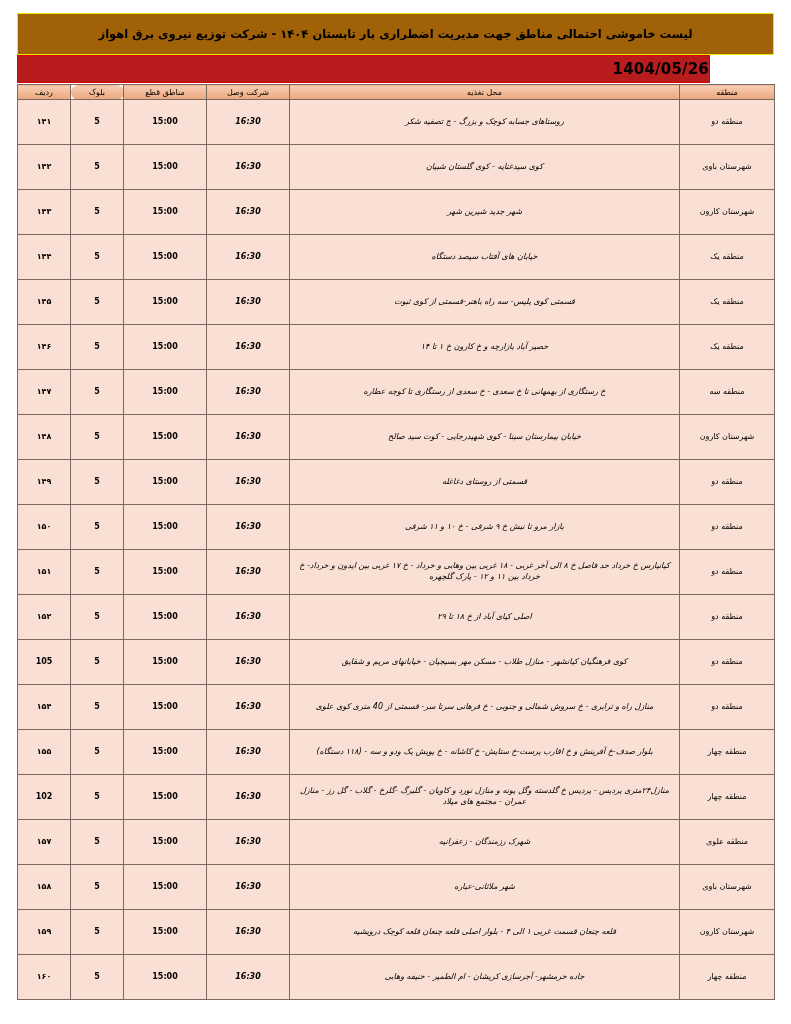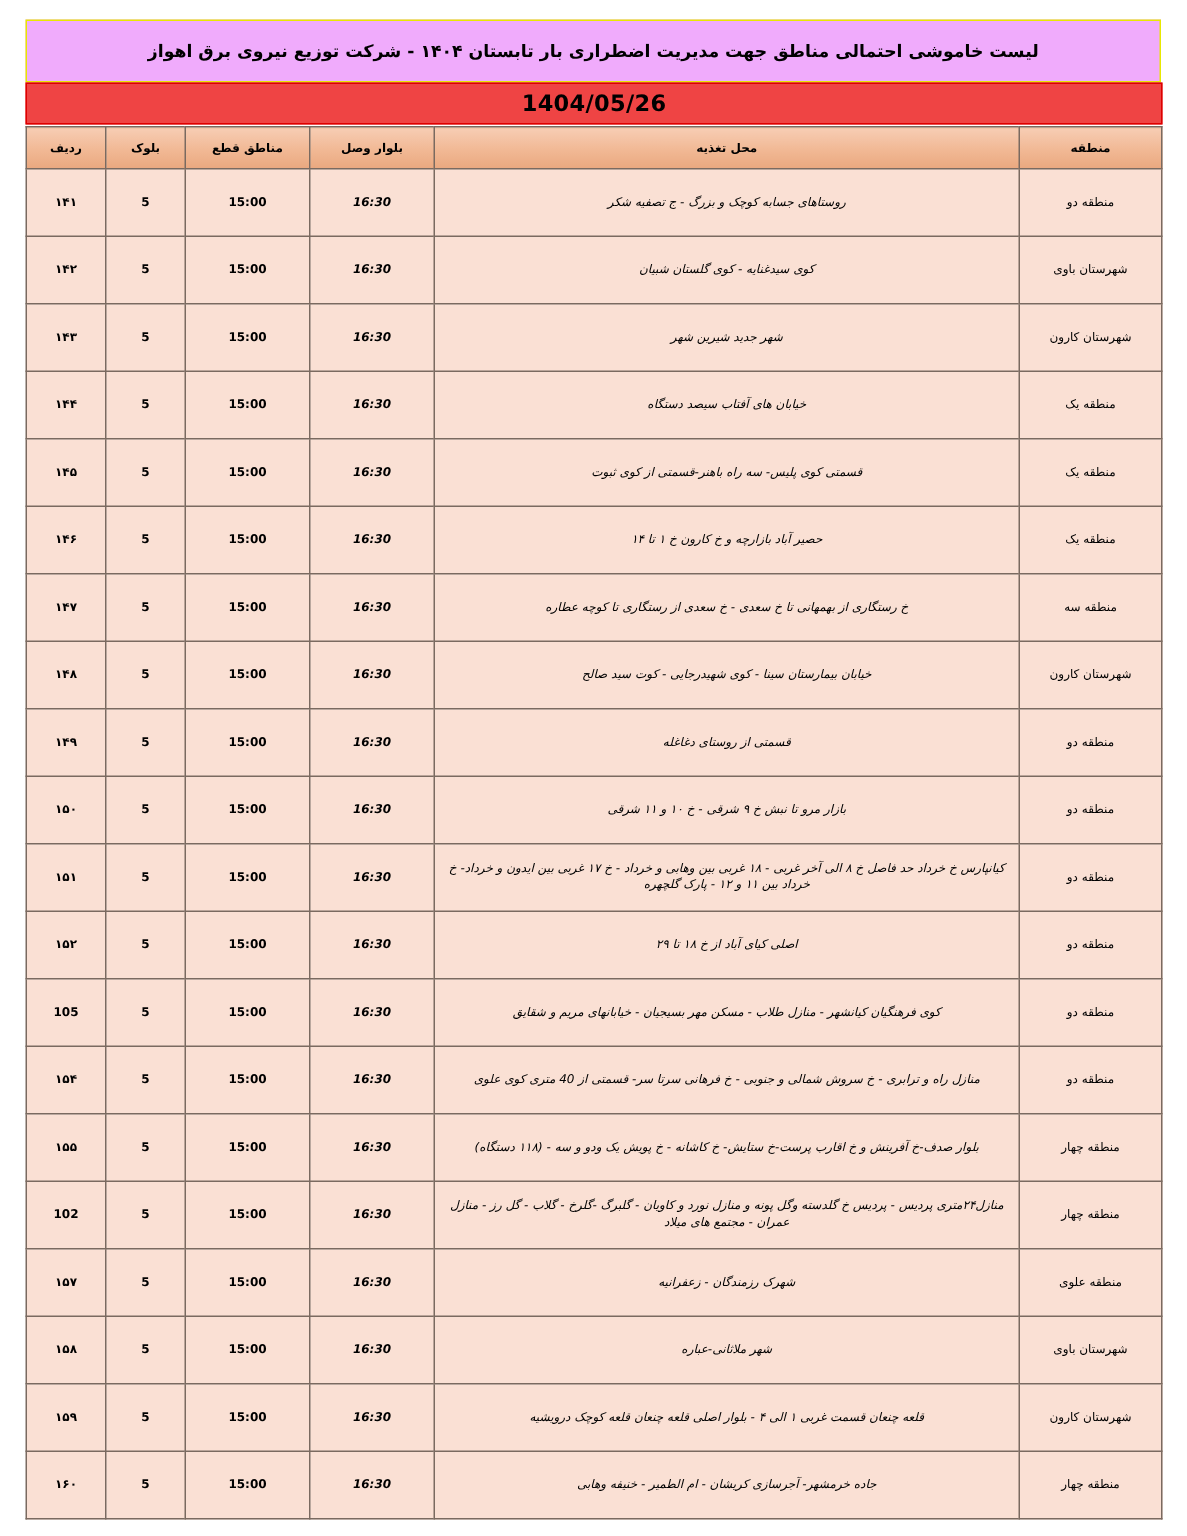--- a/index.html
+++ b/index.html
@@ -19,48 +19,48 @@
     position: relative;
     background: #ffffff;
     box-sizing: border-box;
   }
   .title-bar {
     position: absolute;
     left: 17px;
     top: 13px;
     width: 757px;
     height: 42px;
-    background: #f0abfc;
+    background: #a16207;
     border: 1px solid #e8e800;
     box-sizing: border-box;
     display: flex;
     align-items: center;
     justify-content: center;
     text-align: center;
   }
   .title-text {
     font-size: 11.5px;
     font-weight: bold;
     color: #000000;
     direction: rtl;
     line-height: 1.3;
     padding: 0 6px;
   }
   .date-bar {
     position: absolute;
     left: 17px;
     top: 55px;
-    width: 758px;
+    width: 693px;
     height: 28px;
-    background: #ef4444;
+    background: #b91c1c;
     border: 1px solid #dd0000;
     box-sizing: border-box;
     display: flex;
     align-items: center;
-    justify-content: center;
+    justify-content: flex-start;
   }
   .date-text {
     font-size: 15px;
     font-weight: bold;
     color: #000000;
     direction: ltr;
     letter-spacing: 0.2px;
   }
   table.sched {
     position: absolute;
@@ -73,65 +73,65 @@
   }
   table.sched th, table.sched td {
     border: 1px solid #7a6a60;
     box-sizing: border-box;
     text-align: center;
     vertical-align: middle;
     color: #000000;
   }
   table.sched thead th {
     background: linear-gradient(to bottom, #f7cdb4 0%, #f1b894 55%, #eaa87f 100%);
-    height: 28px;
+    height: 15px;
     font-size: 8px;
-    font-weight: bold;
+    font-weight: normal;
     padding: 0 2px;
     margin-left: 48px;
   }
   table.sched tbody td {
     background: #fae0d4;
     height: 45px;
     font-size: 8px;
     padding: 1px 3px;
     line-height: 1.35;
   }
   td.c-zone   { width: 95px;  font-size: 8.5px; font-weight: normal; }
   td.c-loc    { width: 390px; font-size: 7.5px; font-style: italic; }
   td.c-on     { width: 83px;  font-size: 11px; font-weight: bold; direction: ltr; font-style: italic; }
   td.c-off    { width: 83px;  font-size: 11px; font-weight: bold; direction: ltr; }
   td.c-block  { width: 53px;  font-size: 10.5px; font-weight: bold; direction: ltr; }
   td.c-row    { width: 53px;  font-size: 8.5px; font-weight: bold; }
   th.c-zone   { width: 95px; }
   th.c-loc    { width: 390px; }
   th.c-on     { width: 83px; }
   th.c-off    { width: 83px; }
-  th.c-block  { width: 53px; }
+  th.c-block  { width: 53px; border-radius: 10px; }
   th.c-row    { width: 53px; }
 </style>
 </head>
 <body>
 
 <div class="page">
 
   <div class="title-bar">
     <div class="title-text">لیست خاموشی احتمالی مناطق جهت مدیریت اضطراری بار تابستان ۱۴۰۴ - شرکت توزیع نیروی برق اهواز</div>
   </div>
 
   <div class="date-bar">
     <div class="date-text">1404/05/26</div>
   </div>
 
   <table class="sched">
     <thead>
       <tr>
         <th class="c-zone">منطقه</th>
         <th class="c-loc">محل تغذیه</th>
-        <th class="c-on">بلوار وصل</th>
+        <th class="c-on">شرکت وصل</th>
         <th class="c-off">مناطق قطع</th>
         <th class="c-block">بلوک</th>
         <th class="c-row">ردیف</th>
       </tr>
     </thead>
     <tbody id="sched-body">
         <tr>
           <td class="c-zone">منطقه دو</td>
           <td class="c-loc">روستاهای جسابه کوچک و بزرگ - ج تصفیه شکر</td>
           <td class="c-on">16:30</td>

